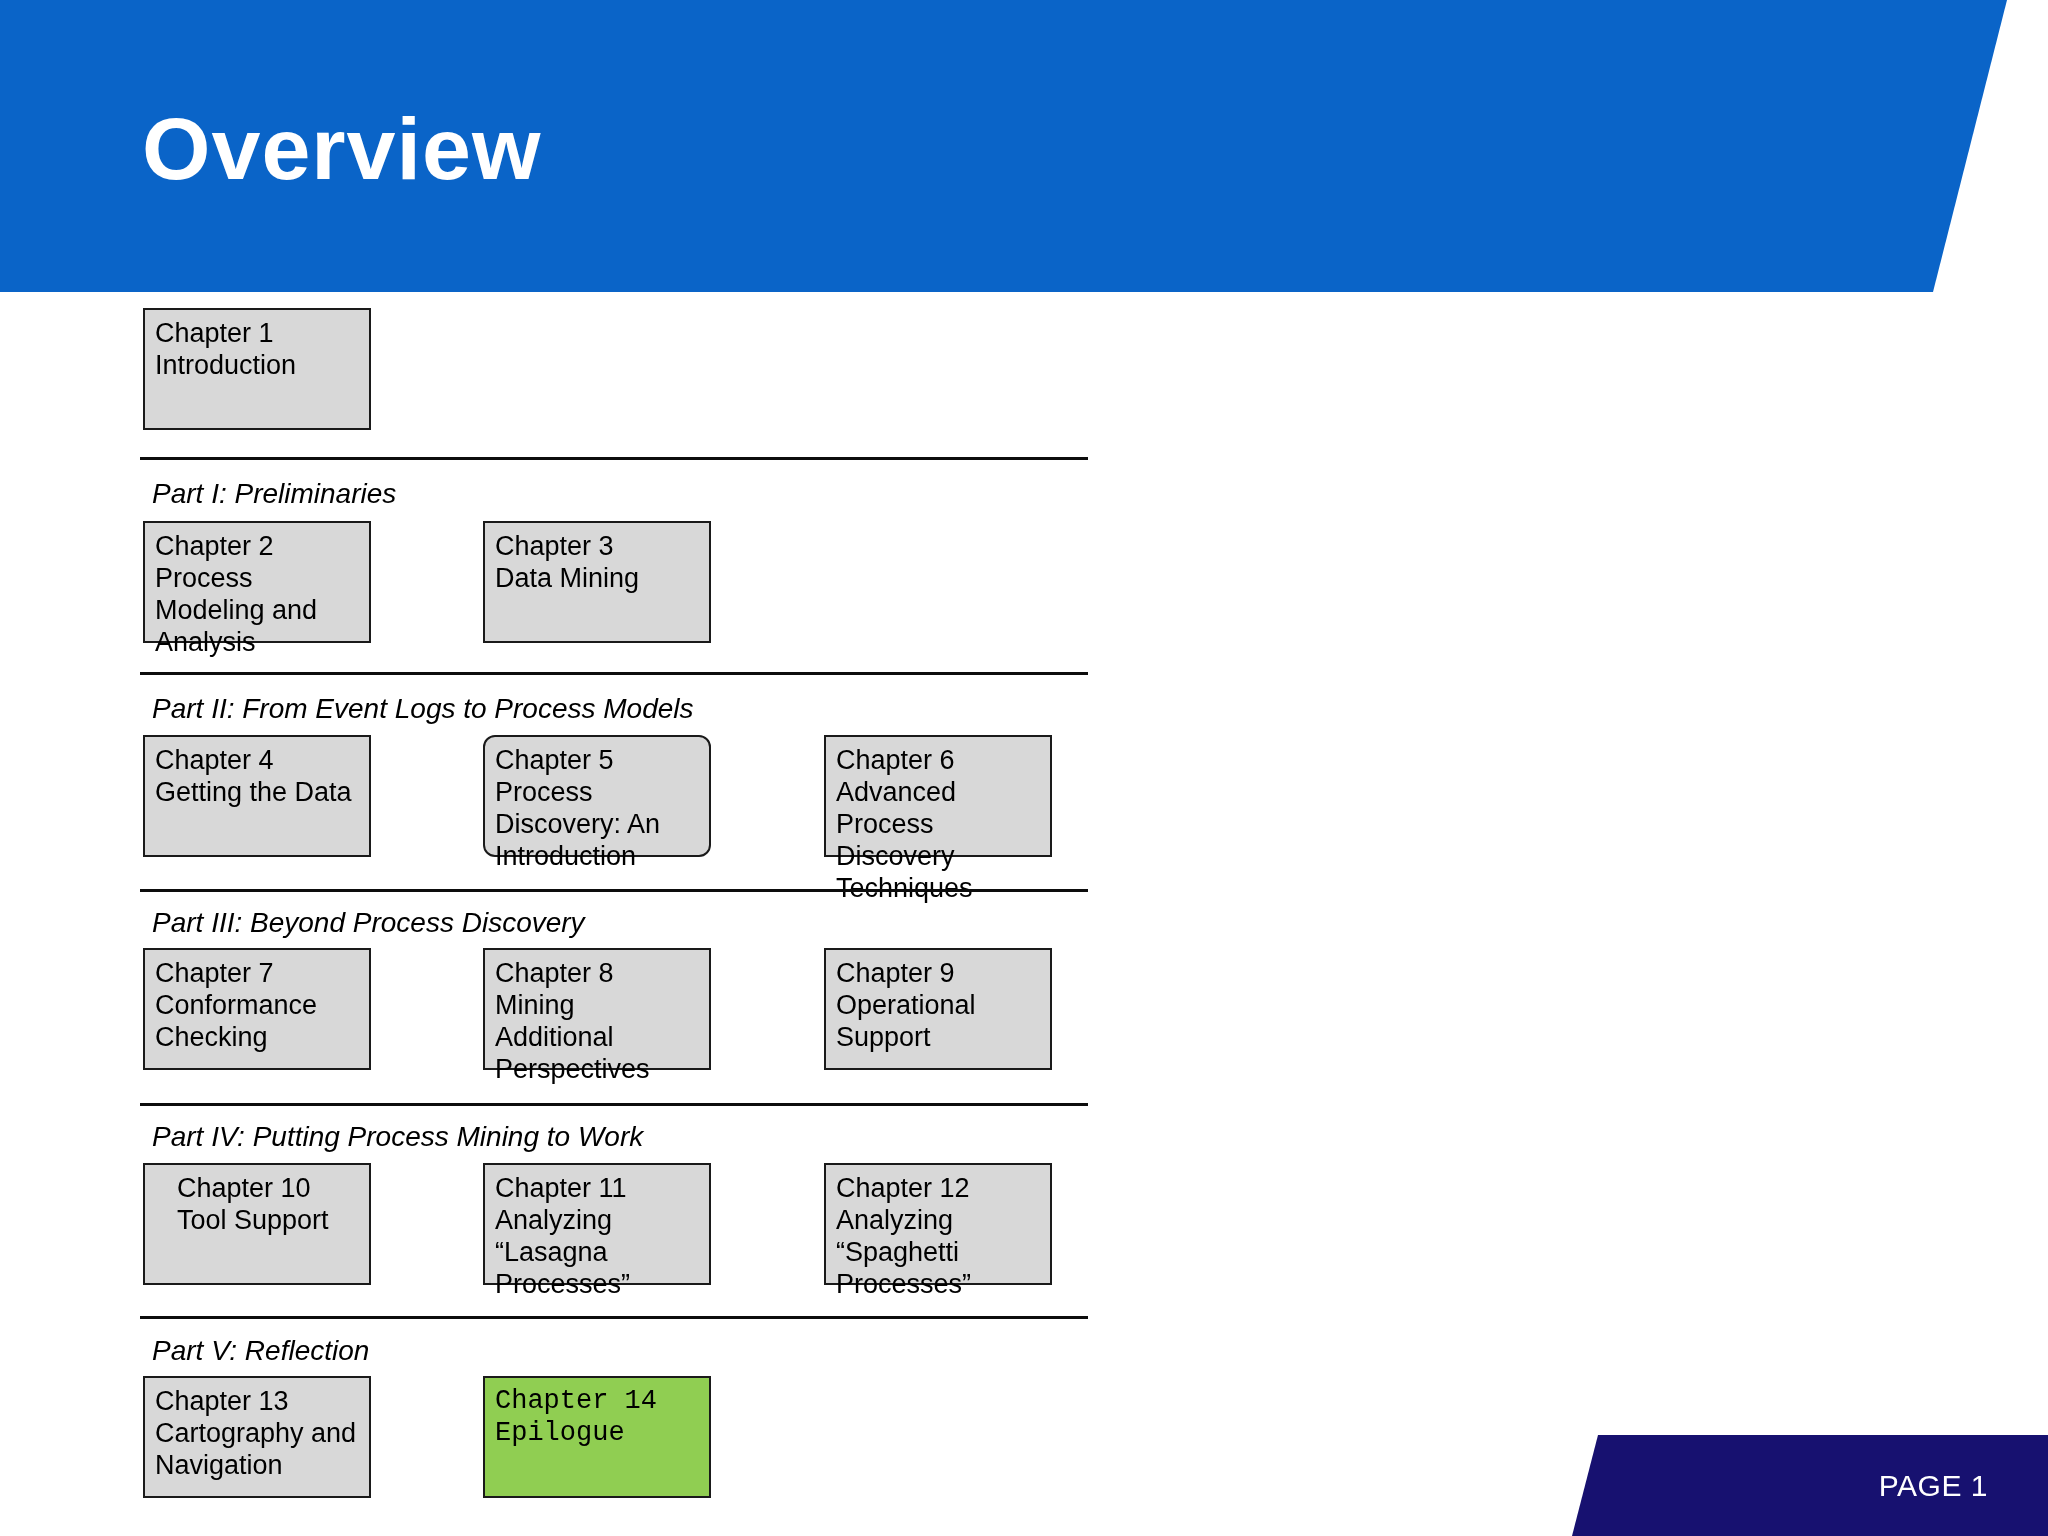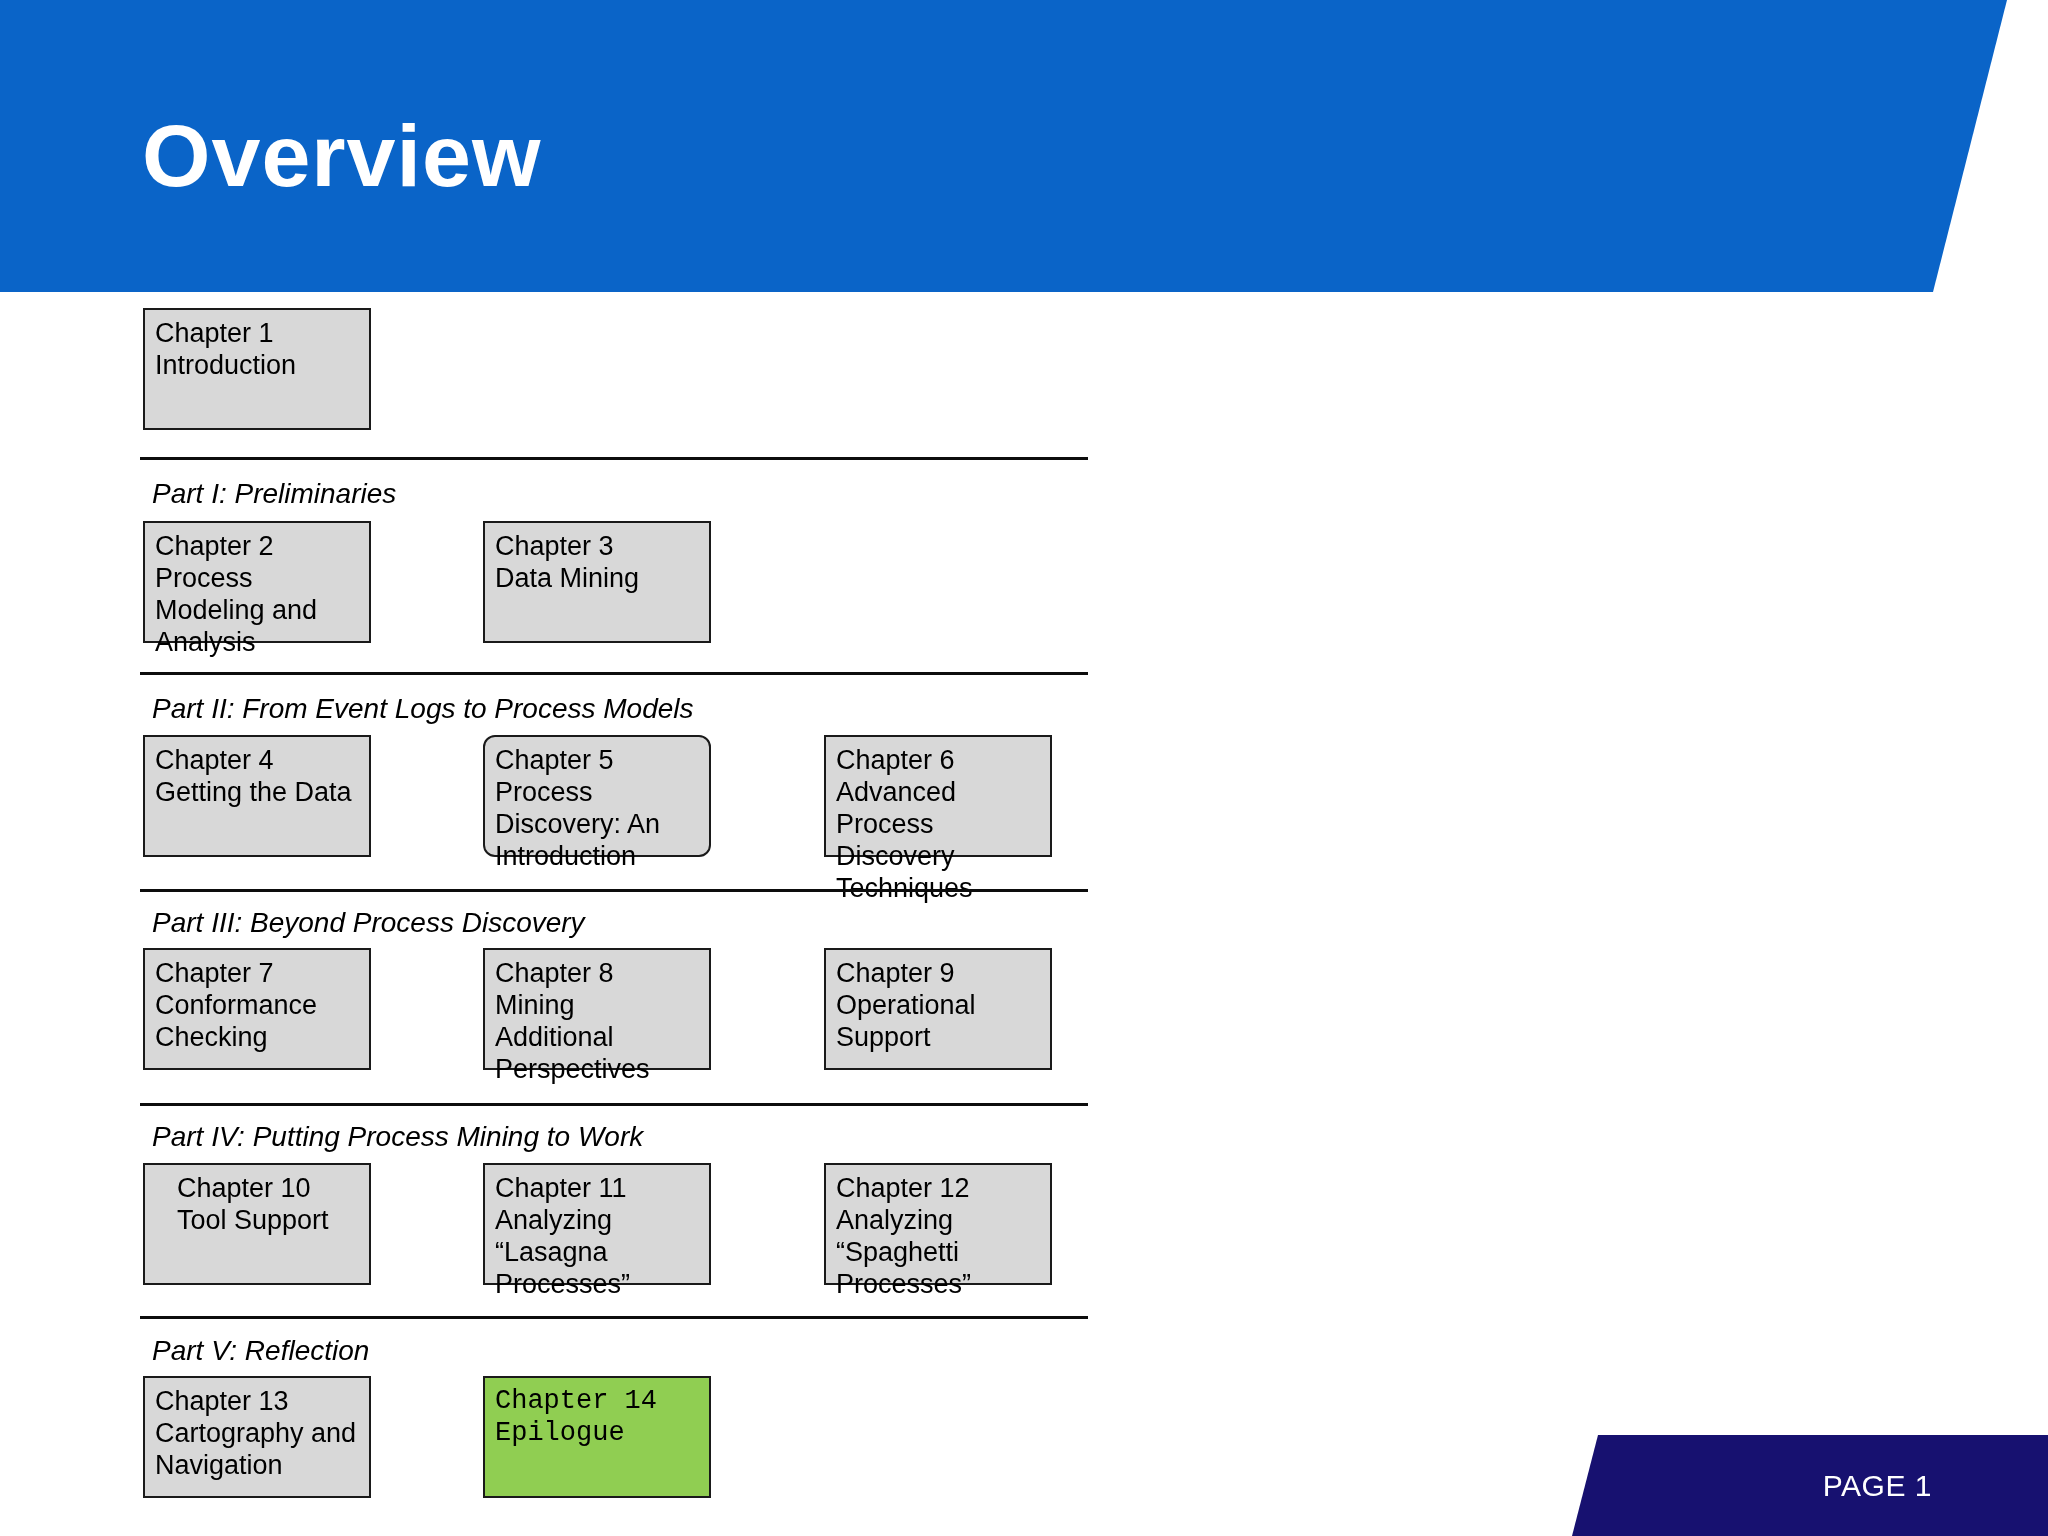--- a/index.html
+++ b/index.html
@@ -25,21 +25,20 @@
     background: var(--header-blue, #0A64C8);
     clip-path: polygon(0 0, 2007px 0, 1933px 292px, 0 292px);
   }
   .slide-title {
     position: absolute;
     left: 142px; top: 98px;
     font-size: 88px;
     font-weight: bold;
     color: #ffffff;
     letter-spacing: 1px;
-    margin-top: 7px;
   }
   
   .chapter-box {
     position: absolute;
     width: 228px;
     height: 122px;
     background: var(--box-gray, #D8D8D8);
     border: 2px solid #1a1a1a;
     padding: 7px 10px;
     font-size: 27px;
@@ -67,21 +66,21 @@
   
   .footer-band {
     position: absolute;
     left: 1572px; top: 1435px;
     width: 476px; height: 101px;
     background: var(--footer-navy, #171170);
     clip-path: polygon(26px 0, 100% 0, 100% 100%, 0 100%);
     display: flex;
     align-items: center;
     justify-content: flex-end;
-    padding-right: 116px;
+    padding-right: 60px;
   }
   .page-label {
     color: #ffffff;
     font-size: 30px;
     letter-spacing: 0.5px;
   }
 </style>
 </head>
 <body>
 

